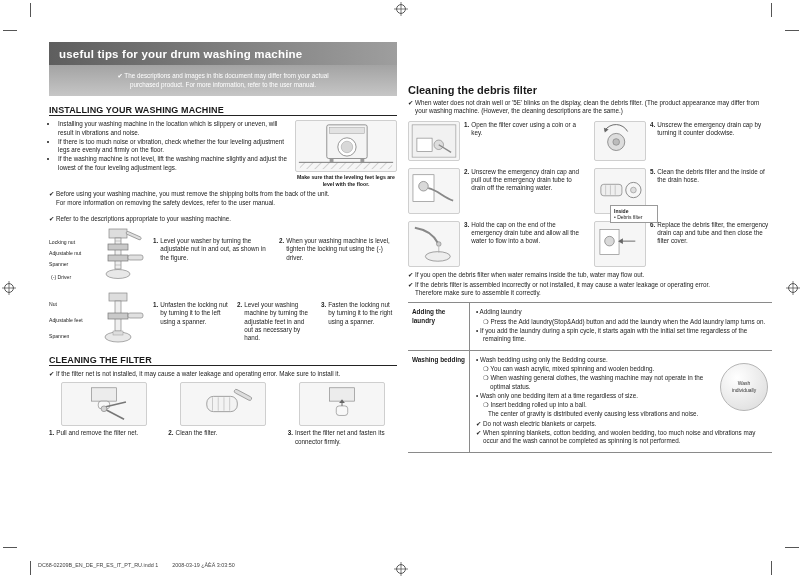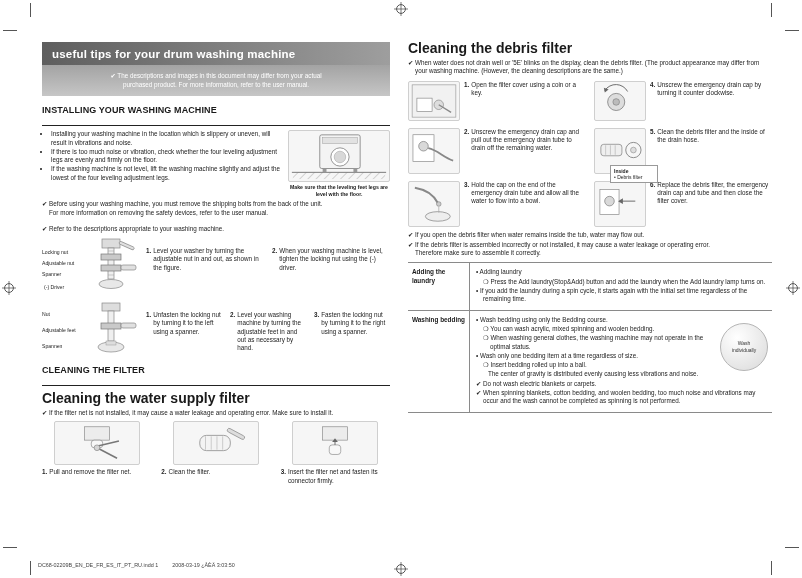--- a/index.html
+++ b/index.html
@@ -7,31 +7,31 @@
   body { background:#ededed; font-family:"Liberation Sans", sans-serif; color:#1a1a1a; }
   .sheet { position:absolute; left:0; top:0; width:802px; height:578px; background:#ffffff; overflow:hidden; }
 
   
   .cropmark { position:absolute; background:#555; }
   .cm-v { width:1px; height:14px; }
   .cm-h { width:14px; height:1px; }
   .regmark { position:absolute; width:14px; height:14px; }
 
   
-  .col-left  { position:absolute; left:42px;  top:42px; width:348px; }
+  .col-left  { position:absolute; left:49px;  top:42px; width:348px; }
   .col-right { position:absolute; left:408px; top:40px; width:364px; }
 
   
   .banner { width:100%; }
   .banner-title { background:linear-gradient(90deg,#5e5e5e,#9e9e9e); color:#fff; font-size:11.5px; font-weight:bold; padding:6px 10px 5px 10px; letter-spacing:.2px; }
   .banner-note { background:linear-gradient(180deg,#a3a3a3,#c6c6c6); color:#fff; font-size:6.3px; line-height:1.45; text-align:center; padding:6px 24px 7px 24px; white-space:pre-line; }
 
   
-  .h1 { font-size:9px; font-weight:bold; border-bottom:1.2px solid #222; padding-bottom:10px; margin-bottom:4px; letter-spacing:.1px; }
-  .h2 { font-size:14px; font-weight:bold; margin-bottom:3px; }
+  .h1 { font-size:9px; font-weight:bold; border-bottom:1.2px solid #222; padding-bottom:0; margin-bottom:4px; letter-spacing:.1px; }
+  .h2 { font-size:11px; font-weight:bold; margin-bottom:3px;margin-top:44px; }
   .body-text, .kline, .step { font-size:6.3px; line-height:1.32; color:#1c1c1c; }
   .hang { padding-left:7px; text-indent:-7px; white-space:pre-line; }
   ul.bullets { list-style:disc; padding-left:9px; }
   ul.bullets li { margin-bottom:1px; font-size:6.3px; line-height:1.32; }
 
   .step { display:flex; }
   .step .sn { font-weight:bold; margin-right:2px; white-space:nowrap; }
   .step .st { flex:1; }
 
   
@@ -217,21 +217,20 @@
           <div class="step">
             <span class="sn">3.</span>
             <span class="st">Fasten the locking nut by turning it to the right using a spanner.</span>
           </div>
         </div>
       </div>
     </div>
 
     <div style="margin-top:6px;">
       <div class="h1">CLEANING THE FILTER</div>
-      <div class="h2">Cleaning the water supply filter</div>
       <div class="body-text hang">✔ If the filter net is not installed, it may cause a water leakage and operating error. Make sure to install it.</div>
 
       <div class="wf-images">
         <svg width="86" height="44" viewBox="0 0 86 44" class="imgbox">
           <rect x="30" y="5" width="26" height="14" fill="#ececec" stroke="#888" stroke-width="0.7"></rect>
           <rect x="37" y="19" width="12" height="8" rx="3" fill="#f8f8f8" stroke="#888" stroke-width="0.7"></rect>
           <line x1="43" y1="27" x2="64" y2="38" stroke="#777" stroke-width="1.6"></line>
           <line x1="45" y1="25" x2="66" y2="20" stroke="#777" stroke-width="1.6"></line>
           <circle cx="43" cy="27" r="3" fill="#d5d5d5" stroke="#777" stroke-width="0.6"></circle>
         </svg>

